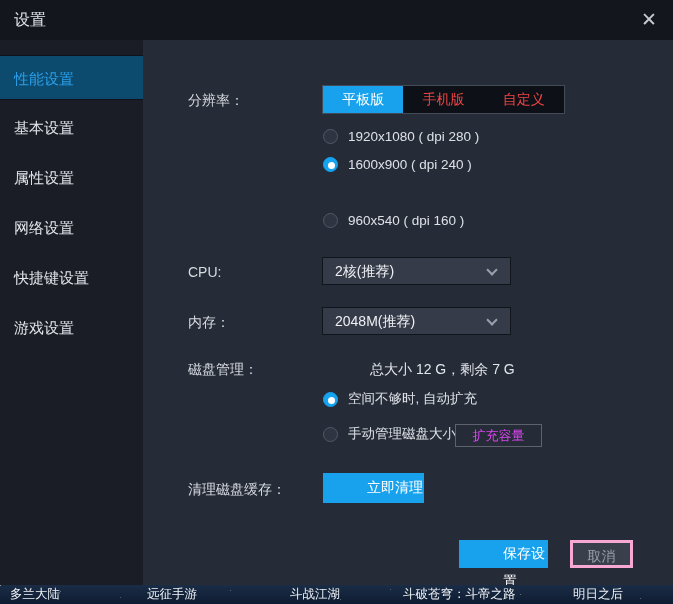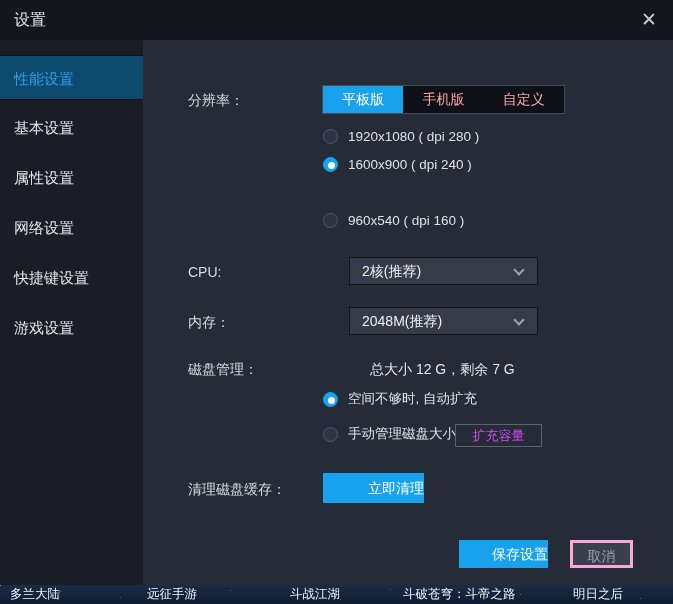--- a/index.html
+++ b/index.html
@@ -16,38 +16,38 @@
   .sidebar { position:absolute; left:0; top:40px; width:143px; height:545px; background:#1a1d26; z-index:2; }
   .side-item { position:absolute; left:0; width:143px; height:45px; line-height:45px; padding-left:14px; font-size:15px; color:#e3e6eb; cursor:pointer; }
   .side-item.selected { background:#0c4a6e; color:#2b9fe8; border-top:1px solid #10121a; border-bottom:1px solid #10121a; }
 
   
   .main { position:absolute; left:143px; top:40px; width:530px; height:545px; background:#262b38; }
   .flabel { position:absolute; left:45px; font-size:14px; color:#d7dbe0; white-space:nowrap; }
 
   
   .tabstrip { position:absolute; left:179px; top:45px; width:243px; height:29px; background:#0d1016; border:1px solid #454b56; display:flex; }
-  .tab { flex:1; text-align:center; line-height:27px; font-size:14px; color:#fca5a5; cursor:pointer; }
+  .tab { flex:1; text-align:center; line-height:27px; font-size:14px; color:#ef4444; cursor:pointer; }
   .tab.selected { background:#18a2ee; color:#ffffff; }
 
   
   .radio-row { position:absolute; height:20px; display:flex; align-items:center; cursor:pointer; }
   .radio { width:15px; height:15px; border-radius:50%; background:#2e3442; border:1px solid #525965; flex:0 0 auto; position:relative; }
   .radio.sel { background:#16a3f0; border-color:#16a3f0; }
   .radio.sel::after { content:""; position:absolute; left:4px; top:4px; width:7px; height:7px; border-radius:50%; background:#ffffff; }
   .radio-label { margin-left:10px; font-size:13.5px; color:#dde1e6; white-space:nowrap; }
 
   
-  .dropdown { position:absolute; left:179px; width:189px; height:28px; background:#353b49; border:1px solid #11141b; line-height:26px; padding-left:12px; font-size:14px; color:#eef0f3; cursor:pointer;margin-left:27px; }
+  .dropdown { position:absolute; left:179px; width:189px; height:28px; background:#353b49; border:1px solid #11141b; line-height:26px; padding-left:12px; font-size:14px; color:#eef0f3; cursor:pointer; }
   .chev { position:absolute; right:14px; top:8px; width:8px; height:8px; border-right:2px solid #99a1ad; border-bottom:2px solid #99a1ad; transform:rotate(45deg); }
 
   .summary { position:absolute; left:179px; font-size:14px; color:#e3e6ea; white-space:nowrap;margin-left:48px; }
 
   .btn-outline { position:absolute; left:312px; top:384px; width:87px; height:23px; background:transparent; border:1px solid #5d626d; color:#d946ef; font-size:13px; text-align:center; line-height:21px; cursor:pointer; font-family:inherit; }
-  .btn-blue { background:#18a2ee; border:none; color:#ffffff; font-size:14px; text-align:right; cursor:pointer; font-family:Liberation Sans, sans-serif; position:absolute; }
+  .btn-blue { background:#18a2ee; border:none; color:#ffffff; font-size:14px; text-align:left; cursor:pointer; font-family:Liberation Serif, serif; position:absolute;padding-left:44px; }
   .btn-clean { left:180px; top:433px; width:101px; height:30px; line-height:30px; }
   .btn-save { left:316px; top:500px; width:89px; height:28px; line-height:28px; }
   .btn-cancel { position:absolute; left:427px; top:500px; width:63px; height:28px; line-height:26px; background:#3a404b; border:3px solid #f9a8d4; color:#99a0ab; font-size:14px; text-align:center; cursor:pointer; font-family:inherit; }
 
   
   .bottombar { position:absolute; left:0; bottom:0; width:673px; height:19px; background:linear-gradient(180deg,#1a2c46 0%,#0e1c31 100%); z-index:6; }
   .bottombar::before { content:""; position:absolute; left:0; top:0; width:1px; height:1px; background:rgba(255,255,255,.5);
       box-shadow:60px 6px 0 rgba(255,255,255,.35), 120px 12px 0 rgba(255,255,255,.25), 230px 5px 0 rgba(255,255,255,.3),
                  340px 14px 0 rgba(255,255,255,.3), 390px 4px 0 rgba(255,255,255,.25), 520px 9px 0 rgba(255,255,255,.35),
                  640px 13px 0 rgba(255,255,255,.3); }

